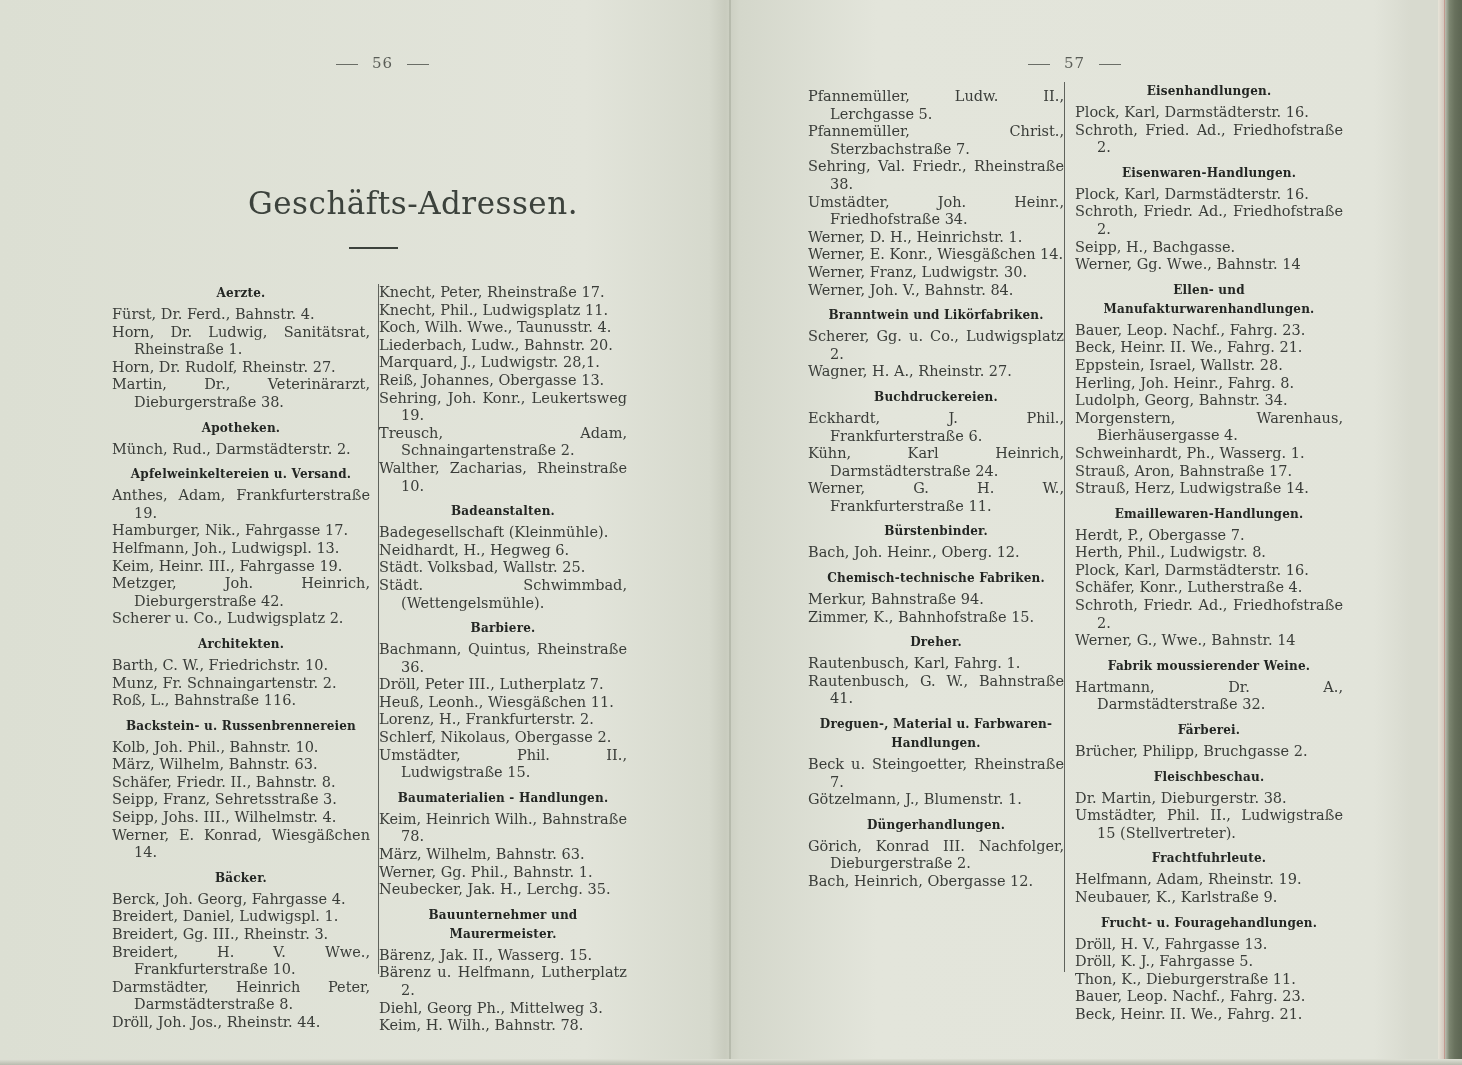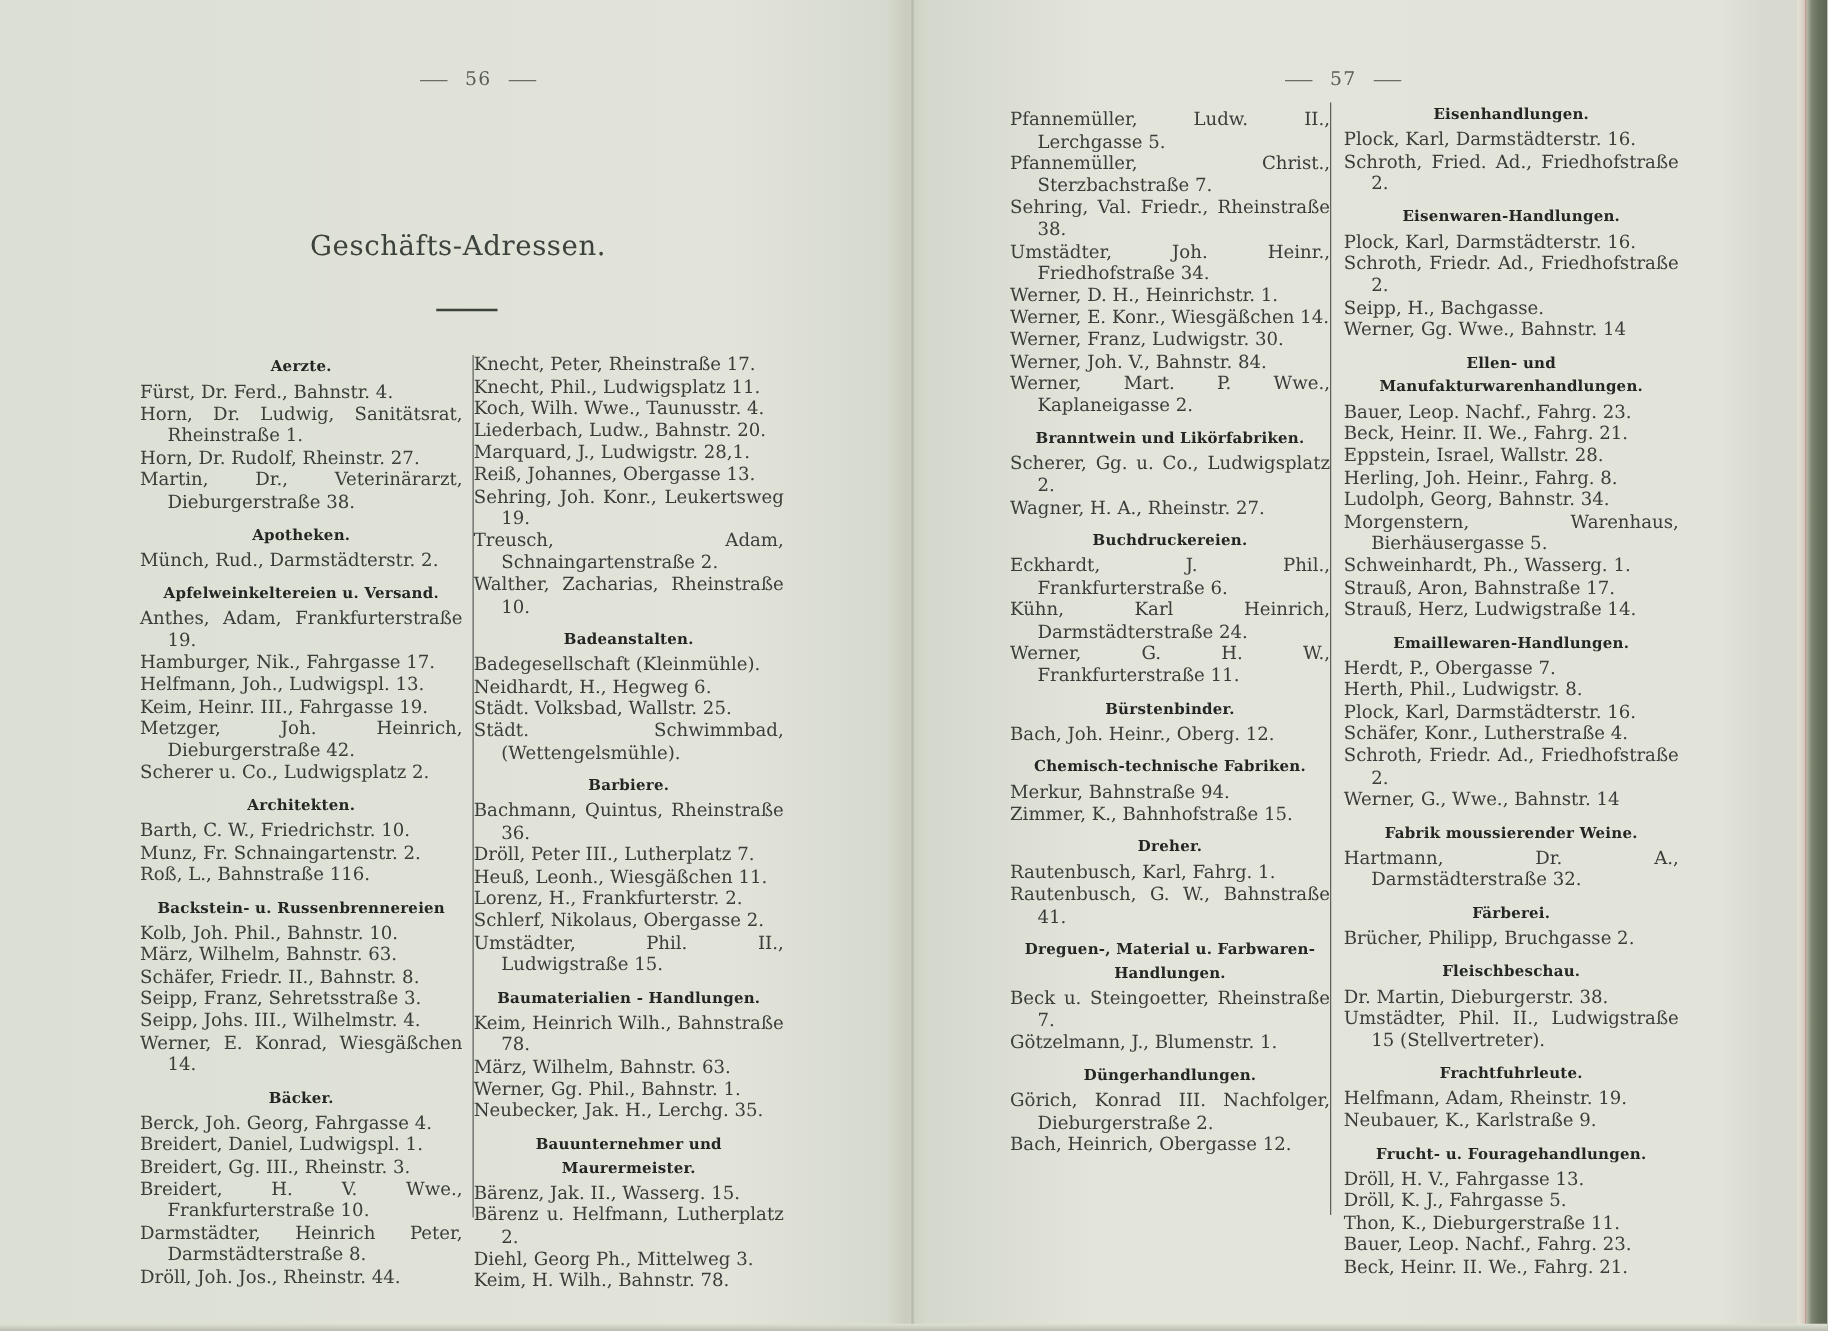--- a/index.html
+++ b/index.html
@@ -38,21 +38,21 @@
   .folio {
     position: absolute; top: 54px; font-size: 15px; color: #5a5d57;
     letter-spacing: 1px; white-space: nowrap;
   }
   .folio .dash { display: inline-block; width: 22px; height: 1px; background: #6a6d66; vertical-align: middle; margin: 0 14px; }
   .page-left .folio { left: 322px; }
   .page-right .folio { left: 283px; text-align: center; }
 
   .title {
     position: absolute; left: 248px; top: 185px;
-    font-family: "DejaVu Serif", serif; font-size: 22px; color: #3c423c;
+    font-family: "DejaVu Serif", serif; font-size: 31px; color: #3c423c;
     letter-spacing: .5px; white-space: nowrap;
   }
   .title-rule { position: absolute; left: 349px; top: 247px; width: 49px; height: 2px; background: #3c423c; }
 
   .col { position: absolute; }
   .col.divided { border-left: 1.5px solid #5f625c; }
   .page-left .c1 { left: 112px; top: 284px; width: 258px; }
   .page-left .c2 { left: 378px; top: 284px; width: 248px; }
   .page-left .c2.divided { top: 284px; height: 690px; }
   .page-right .c1 { left: 77px; top: 88px; width: 256px; }
@@ -182,21 +182,20 @@
     <div class="col c1">
         <div class="section">
           <p class="entry">Pfannemüller, Ludw. II., Lerchgasse 5.</p>
           <p class="entry">Pfannemüller, Christ., Sterzbachstraße 7.</p>
           <p class="entry">Sehring, Val. Friedr., Rheinstraße 38.</p>
           <p class="entry">Umstädter, Joh. Heinr., Friedhofstraße 34.</p>
           <p class="entry">Werner, D. H., Heinrichstr. 1.</p>
           <p class="entry">Werner, E. Konr., Wiesgäßchen 14.</p>
           <p class="entry">Werner, Franz, Ludwigstr. 30.</p>
           <p class="entry">Werner, Joh. V., Bahnstr. 84.</p>
-          <p class="entry">Werner, Mart. P. Wwe., Kaplaneigasse 2.</p>
         </div>
         <div class="section">
           <div class="head">Branntwein und Likörfabriken.</div>
           <p class="entry">Scherer, Gg. u. Co., Ludwigsplatz 2.</p>
           <p class="entry">Wagner, H. A., Rheinstr. 27.</p>
         </div>
         <div class="section">
           <div class="head">Buchdruckereien.</div>
           <p class="entry">Eckhardt, J. Phil., Frankfurterstraße 6.</p>
           <p class="entry">Kühn, Karl Heinrich, Darmstädterstraße 24.</p>
@@ -240,21 +239,21 @@
           <p class="entry">Seipp, H., Bachgasse.</p>
           <p class="entry">Werner, Gg. Wwe., Bahnstr. 14</p>
         </div>
         <div class="section">
           <div class="head">Ellen- und Manufakturwarenhandlungen.</div>
           <p class="entry">Bauer, Leop. Nachf., Fahrg. 23.</p>
           <p class="entry">Beck, Heinr. II. We., Fahrg. 21.</p>
           <p class="entry">Eppstein, Israel, Wallstr. 28.</p>
           <p class="entry">Herling, Joh. Heinr., Fahrg. 8.</p>
           <p class="entry">Ludolph, Georg, Bahnstr. 34.</p>
-          <p class="entry">Morgenstern, Warenhaus, Bierhäusergasse 5.</p>
+          <p class="entry">Morgenstern, Warenhaus, Bierhäusergasse 4.</p>
           <p class="entry">Schweinhardt, Ph., Wasserg. 1.</p>
           <p class="entry">Strauß, Aron, Bahnstraße 17.</p>
           <p class="entry">Strauß, Herz, Ludwigstraße 14.</p>
         </div>
         <div class="section">
           <div class="head">Emaillewaren-Handlungen.</div>
           <p class="entry">Herdt, P., Obergasse 7.</p>
           <p class="entry">Herth, Phil., Ludwigstr. 8.</p>
           <p class="entry">Plock, Karl, Darmstädterstr. 16.</p>
           <p class="entry">Schäfer, Konr., Lutherstraße 4.</p>

